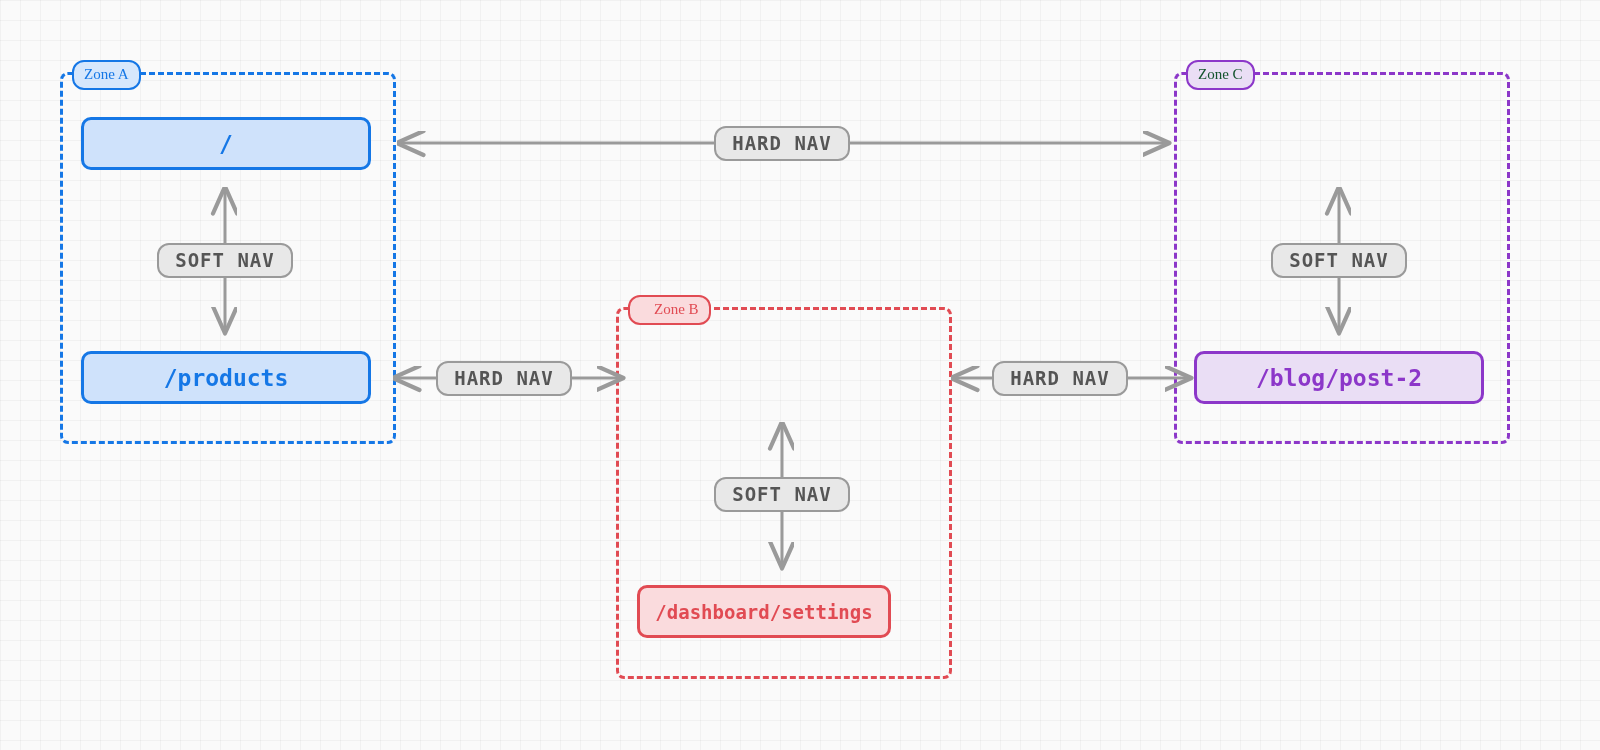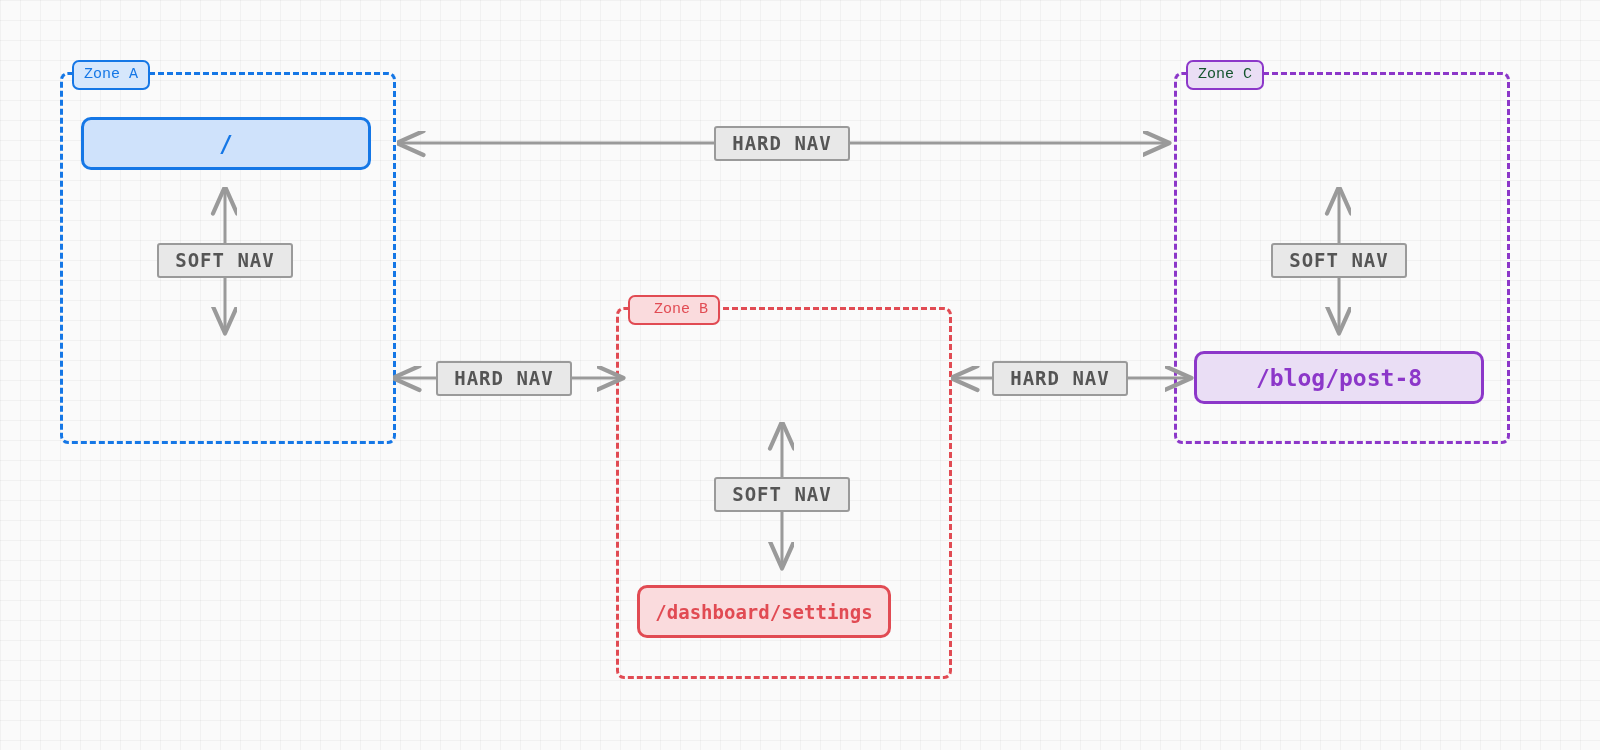--- a/index.html
+++ b/index.html
@@ -22,25 +22,25 @@
   .zone {
     position: absolute;
     border-width: 3px;
     border-style: dashed;
     border-radius: 8px;
     box-sizing: border-box;
     background: transparent;
   }
   .zone-label {
     position: absolute;
-    font-family: Liberation Mono, monospace;
+    font-family: Liberation Serif, serif;
     font-size: 15px;
     line-height: 1;
     padding: 5px 10px 6px 10px;
-    border-radius: 7px;
+    border-radius: 12px;
     border-width: 2px;
     border-style: solid;
     white-space: nowrap;
     box-sizing: border-box;
   }
   .node {
     position: absolute;
     box-sizing: border-box;
     border-width: 3px;
     border-style: solid;
@@ -52,21 +52,21 @@
     font-size: 23px;
     font-weight: 700;
     letter-spacing: 0px;
     white-space: nowrap;
   }
   .edge-label {
     position: absolute;
     box-sizing: border-box;
     background: #e8e8e8;
     border: 2px solid #9a9a9a;
-    border-radius: 3px;
+    border-radius: 12px;
     color: #555555;
     font-family: "DejaVu Sans Mono", monospace;
     font-size: 19px;
     font-weight: 700;
     letter-spacing: 1px;
     display: flex;
     align-items: center;
     justify-content: center;
     white-space: nowrap;
     padding: 5px 12px 6px 12px;
@@ -108,36 +108,37 @@
     <line x1="952" y1="378" x2="1190" y2="378" stroke="#9a9a9a" stroke-width="3" marker-start="url(#arrow-start)" marker-end="url(#arrow-end)"></line>
 
     <line x1="782" y1="423" x2="782" y2="567" stroke="#9a9a9a" stroke-width="3" marker-start="url(#arrow-start)" marker-end="url(#arrow-end)"></line>
   </svg>
 
   <div class="zone" style="left:60px; top:72px; width:336px; height:372px; border-color:#1577e6;"></div>
   <div class="zone-label" style="left:72px; top:60px; border-color:#1577e6; background:#d6e7fc; color:#1577e6; z-index:5;">Zone A</div>
 
   <div class="node" style="left:81px; top:117px; width:290px; height:53px; border-color:#1577e6; background:#cfe2fb; color:#1577e6;">/</div>
 
+  <div class="node" style="left:81px; top:351px; width:290px; height:53px; border-color:#1577e6; background:#cfe2fb; color:#1577e6;">/products</div>
 
   <div class="edge-label" style="left:157px; top:243px; width:136px; height:35px;">SOFT NAV</div>
 
   <div class="zone" style="left:616px; top:307px; width:336px; height:372px; border-color:#e14b53;"></div>
   <div class="zone-label" style="left:628px; top:295px; border-color:#e14b53; background:#fadbdd; color:#e14b53; z-index:5;padding-left:24px;">Zone B</div>
 
 
   <div class="node" style="left:637px; top:585px; width:254px; height:53px; border-color:#e14b53; background:#fadbdd; color:#e14b53; font-size:19px;">/dashboard/settings</div>
 
   <div class="edge-label" style="left:714px; top:477px; width:136px; height:35px;">SOFT NAV</div>
 
   <div class="zone" style="left:1174px; top:72px; width:336px; height:372px; border-color:#8c37c9;"></div>
   <div class="zone-label" style="left:1186px; top:60px; border-color:#8c37c9; background:#eadef5; color:#14532d; z-index:5;">Zone C</div>
 
 
-  <div class="node" style="left:1194px; top:351px; width:290px; height:53px; border-color:#8c37c9; background:#eadef5; color:#8c37c9;">/blog/post-8</div>
+  <div class="node" style="left:1194px; top:351px; width:290px; height:53px; border-color:#8c37c9; background:#eadef5; color:#8c37c9;">/blog/post-2</div>
 
   <div class="edge-label" style="left:1271px; top:243px; width:136px; height:35px;">SOFT NAV</div>
 
   <div class="edge-label" style="left:714px; top:126px; width:136px; height:35px;">HARD NAV</div>
 
   <div class="edge-label" style="left:436px; top:361px; width:136px; height:35px;">HARD NAV</div>
 
   <div class="edge-label" style="left:992px; top:361px; width:136px; height:35px;">HARD NAV</div>
 
 </div>

